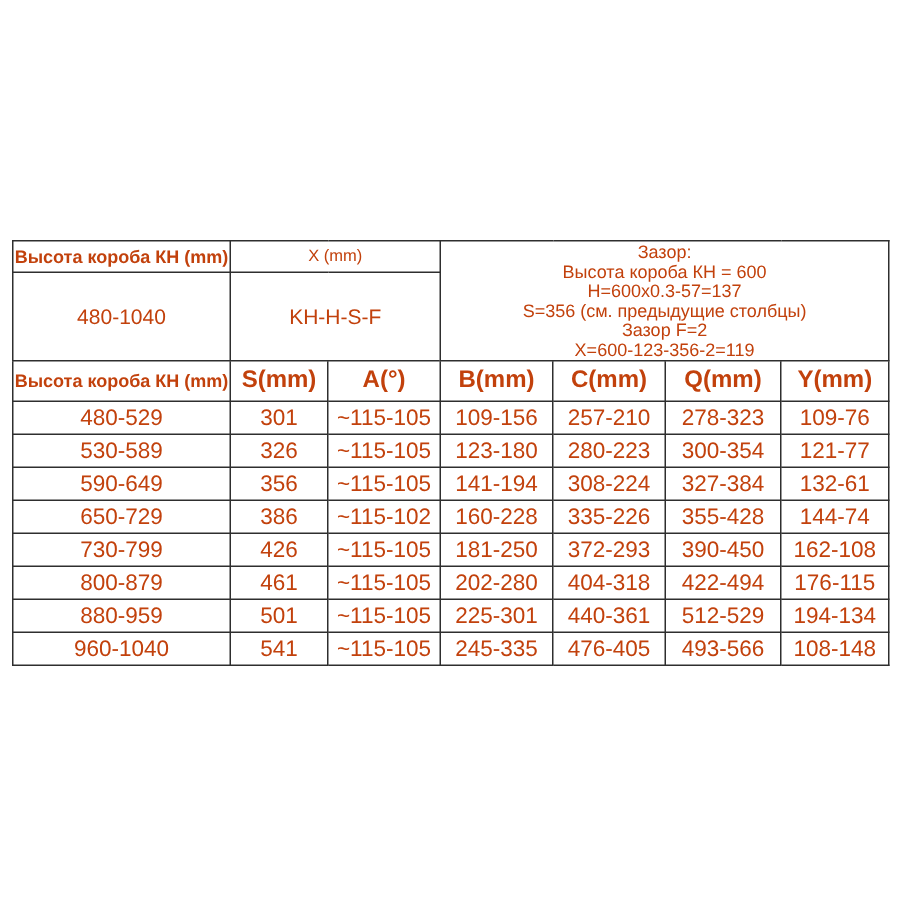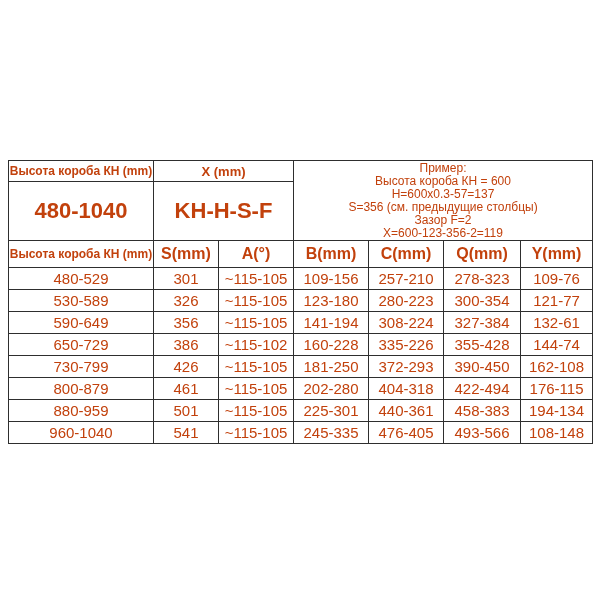--- a/index.html
+++ b/index.html
@@ -26,27 +26,27 @@
     padding: 0;
     overflow: hidden;
     white-space: nowrap;
   }
   .hdr-small {
     font-size: 12px;
     font-weight: bold;
     height: 20px;
   }
   .hdr-x {
-    font-size: 13px;
-    font-weight: bold;
+    font-size: 11px;
+    font-weight: normal;
     height: 20px;
   }
   .big-val {
-    font-size: 22px;
-    font-weight: bold;
+    font-size: 14px;
+    font-weight: normal;
     height: 58px;
   }
   .example-cell {
     text-align: left;
     vertical-align: top;
     padding: 3px 6px;
     font-size: 12px;
     line-height: 13px;
     font-weight: normal;
     white-space: nowrap;
@@ -80,21 +80,21 @@
     <col style="width:75px">
     <col style="width:77px">
     <col style="width:72px">
   </colgroup>
 
   <tbody>
       <tr>
     <td class="hdr-small">Высота короба КН (mm)</td>
     <td class="hdr-x" colspan="2">X (mm)</td>
     <td class="example-cell" colspan="4" rowspan="2">
-      <div>Пример:</div>
+      <div>Зазор:</div>
       <div>Высота короба КН = 600</div>
       <div>H=600x0.3-57=137</div>
       <div>S=356 (см. предыдущие столбцы)</div>
       <div>Зазор F=2</div>
       <div>X=600-123-356-2=119</div>
     </td>
   </tr>
   <tr>
     <td class="big-val">480-1040</td>
     <td class="big-val" colspan="2">KH-H-S-F</td>
@@ -163,21 +163,21 @@
     <td>404-318</td>
     <td>422-494</td>
     <td>176-115</td>
   </tr>
   <tr class="data-row">
     <td>880-959</td>
     <td>501</td>
     <td>~115-105</td>
     <td>225-301</td>
     <td>440-361</td>
-    <td>458-383</td>
+    <td>512-529</td>
     <td>194-134</td>
   </tr>
   <tr class="data-row">
     <td>960-1040</td>
     <td>541</td>
     <td>~115-105</td>
     <td>245-335</td>
     <td>476-405</td>
     <td>493-566</td>
     <td>108-148</td>

